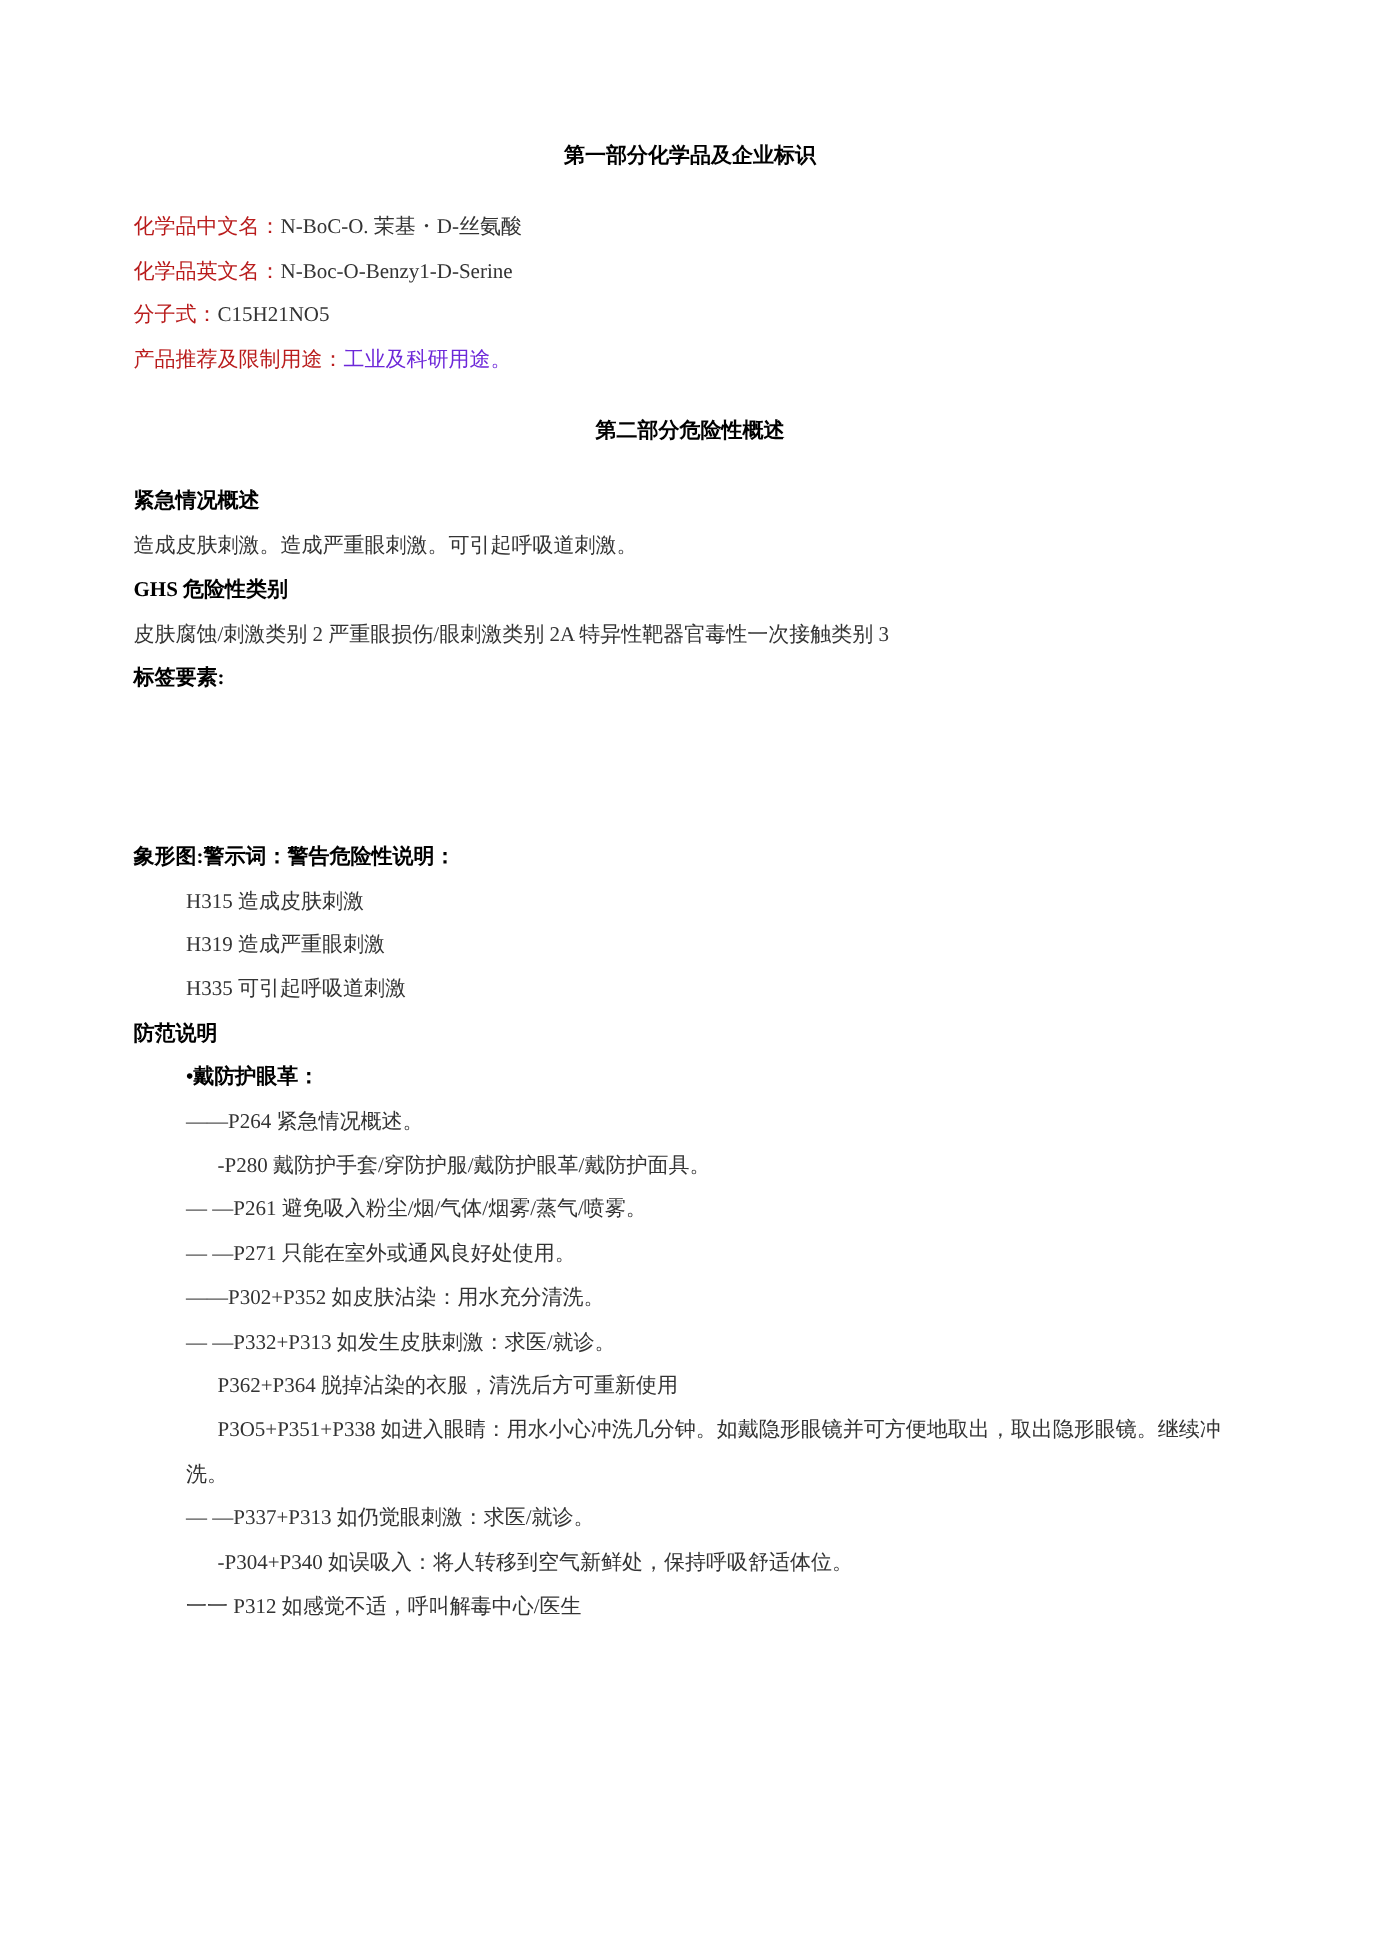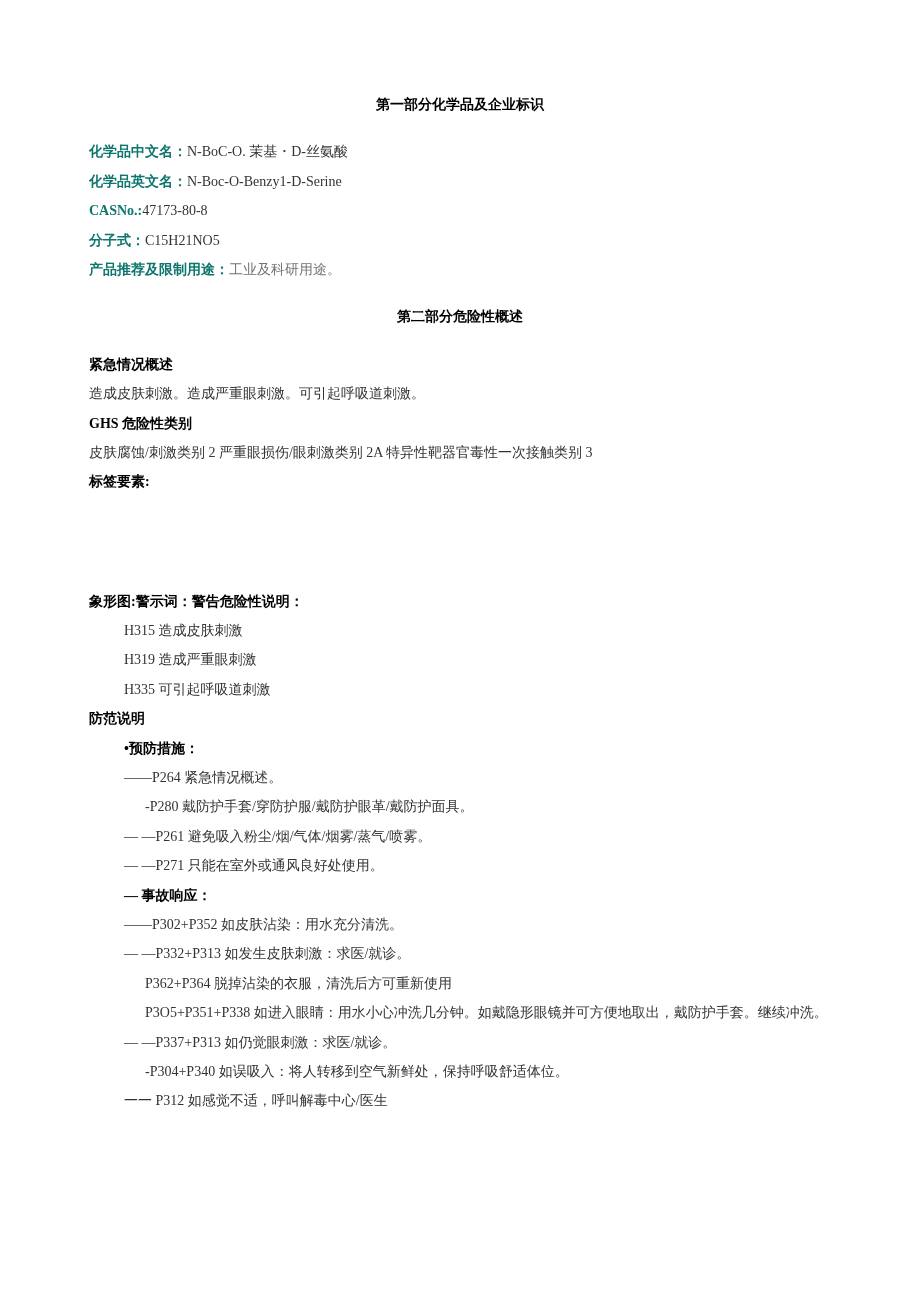--- a/index.html
+++ b/index.html
@@ -17,28 +17,28 @@
     margin: 0 auto;
     padding: 90px 75px 40px 75px;
     box-sizing: border-box;
   }
   .section-title {
     text-align: center;
     font-weight: bold;
     color: #000;
   }
   .field-label {
-    font-weight: bold;
-    color: #0f766e;
+    font-weight: normal;
+    color: #b91c1c;
   }
   .field-value {
     color: #333;
   }
   .field-value.gray {
-    color: #737373;
+    color: #6d28d9;
     margin-top: 12px;
   }
   .sub-heading {
     font-weight: bold;
     color: #000;
   }
   .indent-1 {
     padding-left: 2.5em;
     margin: 0;
   }
@@ -68,23 +68,20 @@
   <p class="section-title">第一部分化学品及企业标识</p>
   <div class="gap-small"></div>
 
   <p>
     <span class="field-label">化学品中文名：</span><span class="field-value">N-BoC-O. 茉基・D-丝氨酸</span>
   </p>
   <p>
     <span class="field-label">化学品英文名：</span><span class="field-value">N-Boc-O-Benzy1-D-Serine</span>
   </p>
   <p>
-    <span class="field-label">CASNo.:</span><span class="field-value">47173-80-8</span>
-  </p>
-  <p>
     <span class="field-label">分子式：</span><span class="field-value">C15H21NO5</span>
   </p>
   <p>
     <span class="field-label">产品推荐及限制用途：</span><span class="field-value gray">工业及科研用途。</span>
   </p>
 
   <div class="gap-small"></div>
   <p class="section-title">第二部分危险性概述</p>
   <div class="gap-small"></div>
 
@@ -99,28 +96,27 @@
   <div class="gap"></div>
 
   <p class="sub-heading">象形图:警示词：警告危险性说明：</p>
 
   <p class="indent-1">H315 造成皮肤刺激</p>
   <p class="indent-1">H319 造成严重眼刺激</p>
   <p class="indent-1">H335 可引起呼吸道刺激</p>
 
   <p class="sub-heading">防范说明</p>
 
-  <p class="indent-1 sub-heading">•预防措施：</p>
+  <p class="indent-1 sub-heading">•戴防护眼革：</p>
   <p class="indent-1">——P264 紧急情况概述。</p>
   <p class="indent-deep">-P280 戴防护手套/穿防护服/戴防护眼革/戴防护面具。</p>
   <p class="indent-1">—  —P261 避免吸入粉尘/烟/气体/烟雾/蒸气/喷雾。</p>
   <p class="indent-1">—   —P271 只能在室外或通风良好处使用。</p>
 
-  <p class="indent-1 sub-heading">— 事故响应：</p>
   <p class="indent-1">——P302+P352 如皮肤沾染：用水充分清洗。</p>
   <p class="indent-1">—   —P332+P313 如发生皮肤刺激：求医/就诊。</p>
   <p class="indent-deep">P362+P364 脱掉沾染的衣服，清洗后方可重新使用</p>
-  <p class="wrap-indent" style="text-indent:1.5em;">P3O5+P351+P338 如进入眼睛：用水小心冲洗几分钟。如戴隐形眼镜并可方便地取出，戴防护手套。继续冲洗。</p>
+  <p class="wrap-indent" style="text-indent:1.5em;">P3O5+P351+P338 如进入眼睛：用水小心冲洗几分钟。如戴隐形眼镜并可方便地取出，取出隐形眼镜。继续冲洗。</p>
   <p class="indent-1">—   —P337+P313 如仍觉眼刺激：求医/就诊。</p>
   <p class="indent-deep">-P304+P340 如误吸入：将人转移到空气新鲜处，保持呼吸舒适体位。</p>
   <p class="indent-1">一一 P312 如感觉不适，呼叫解毒中心/医生</p>
 
 </div>
 
 </body></html>

